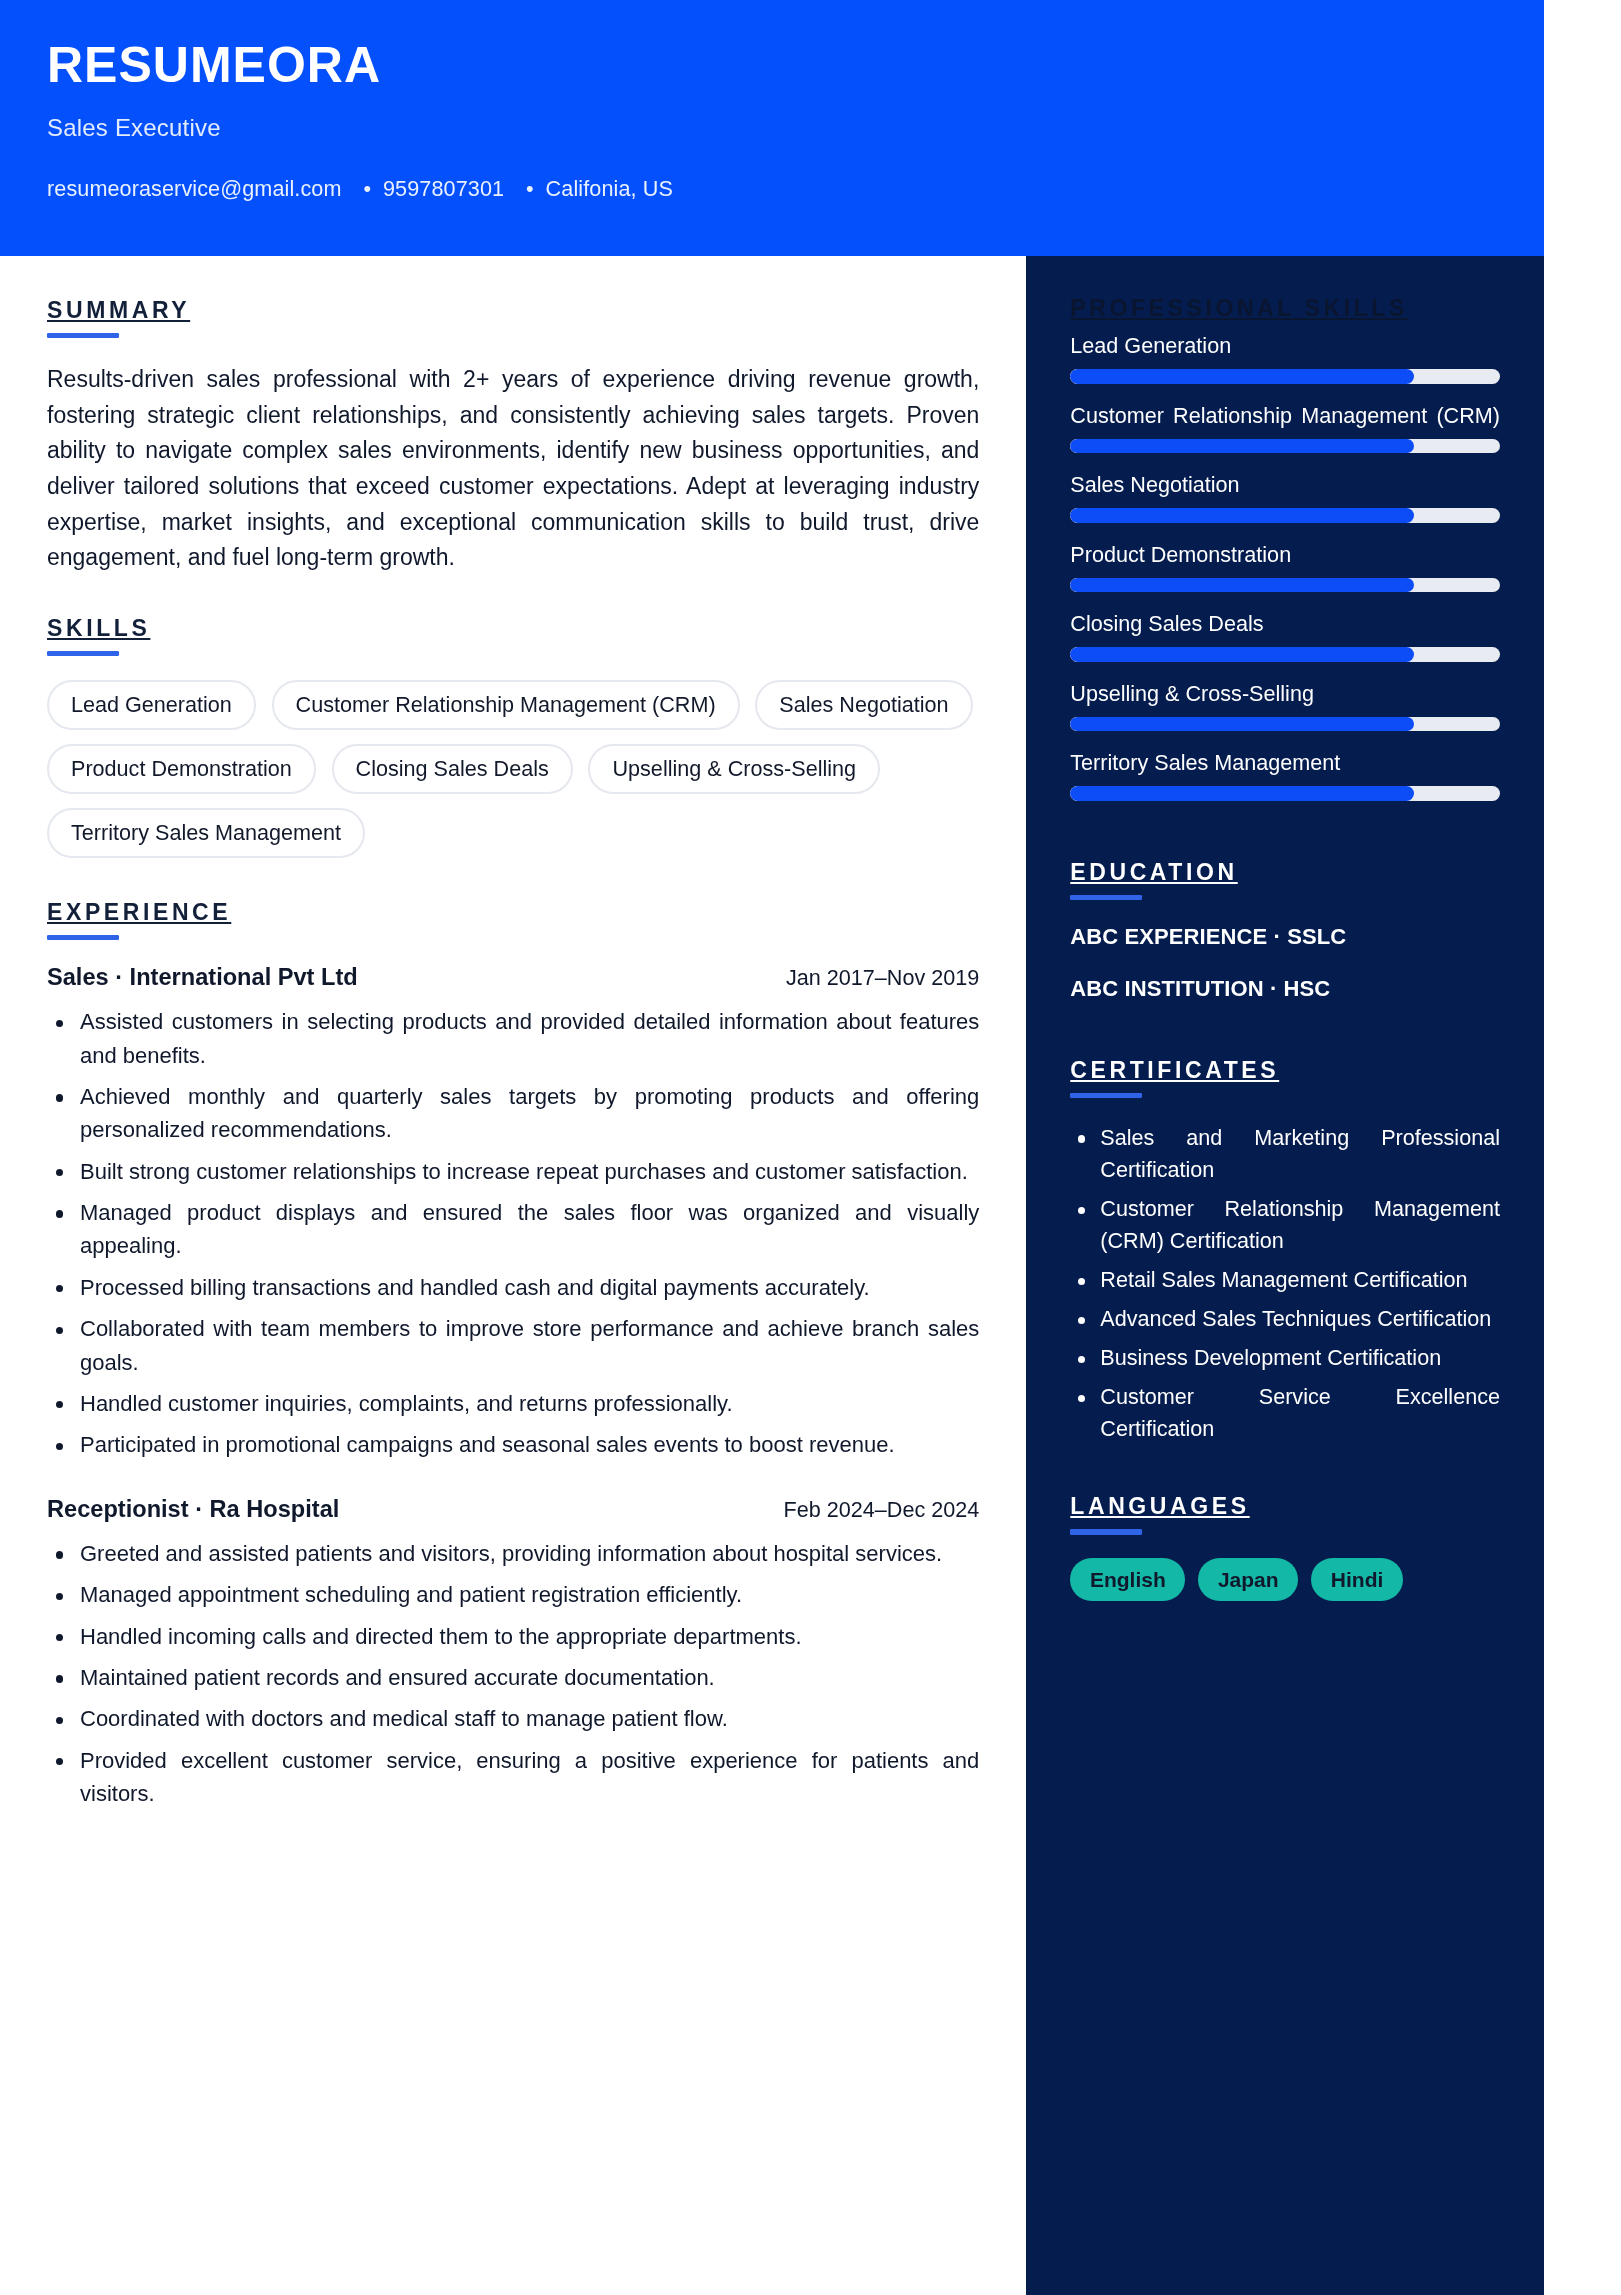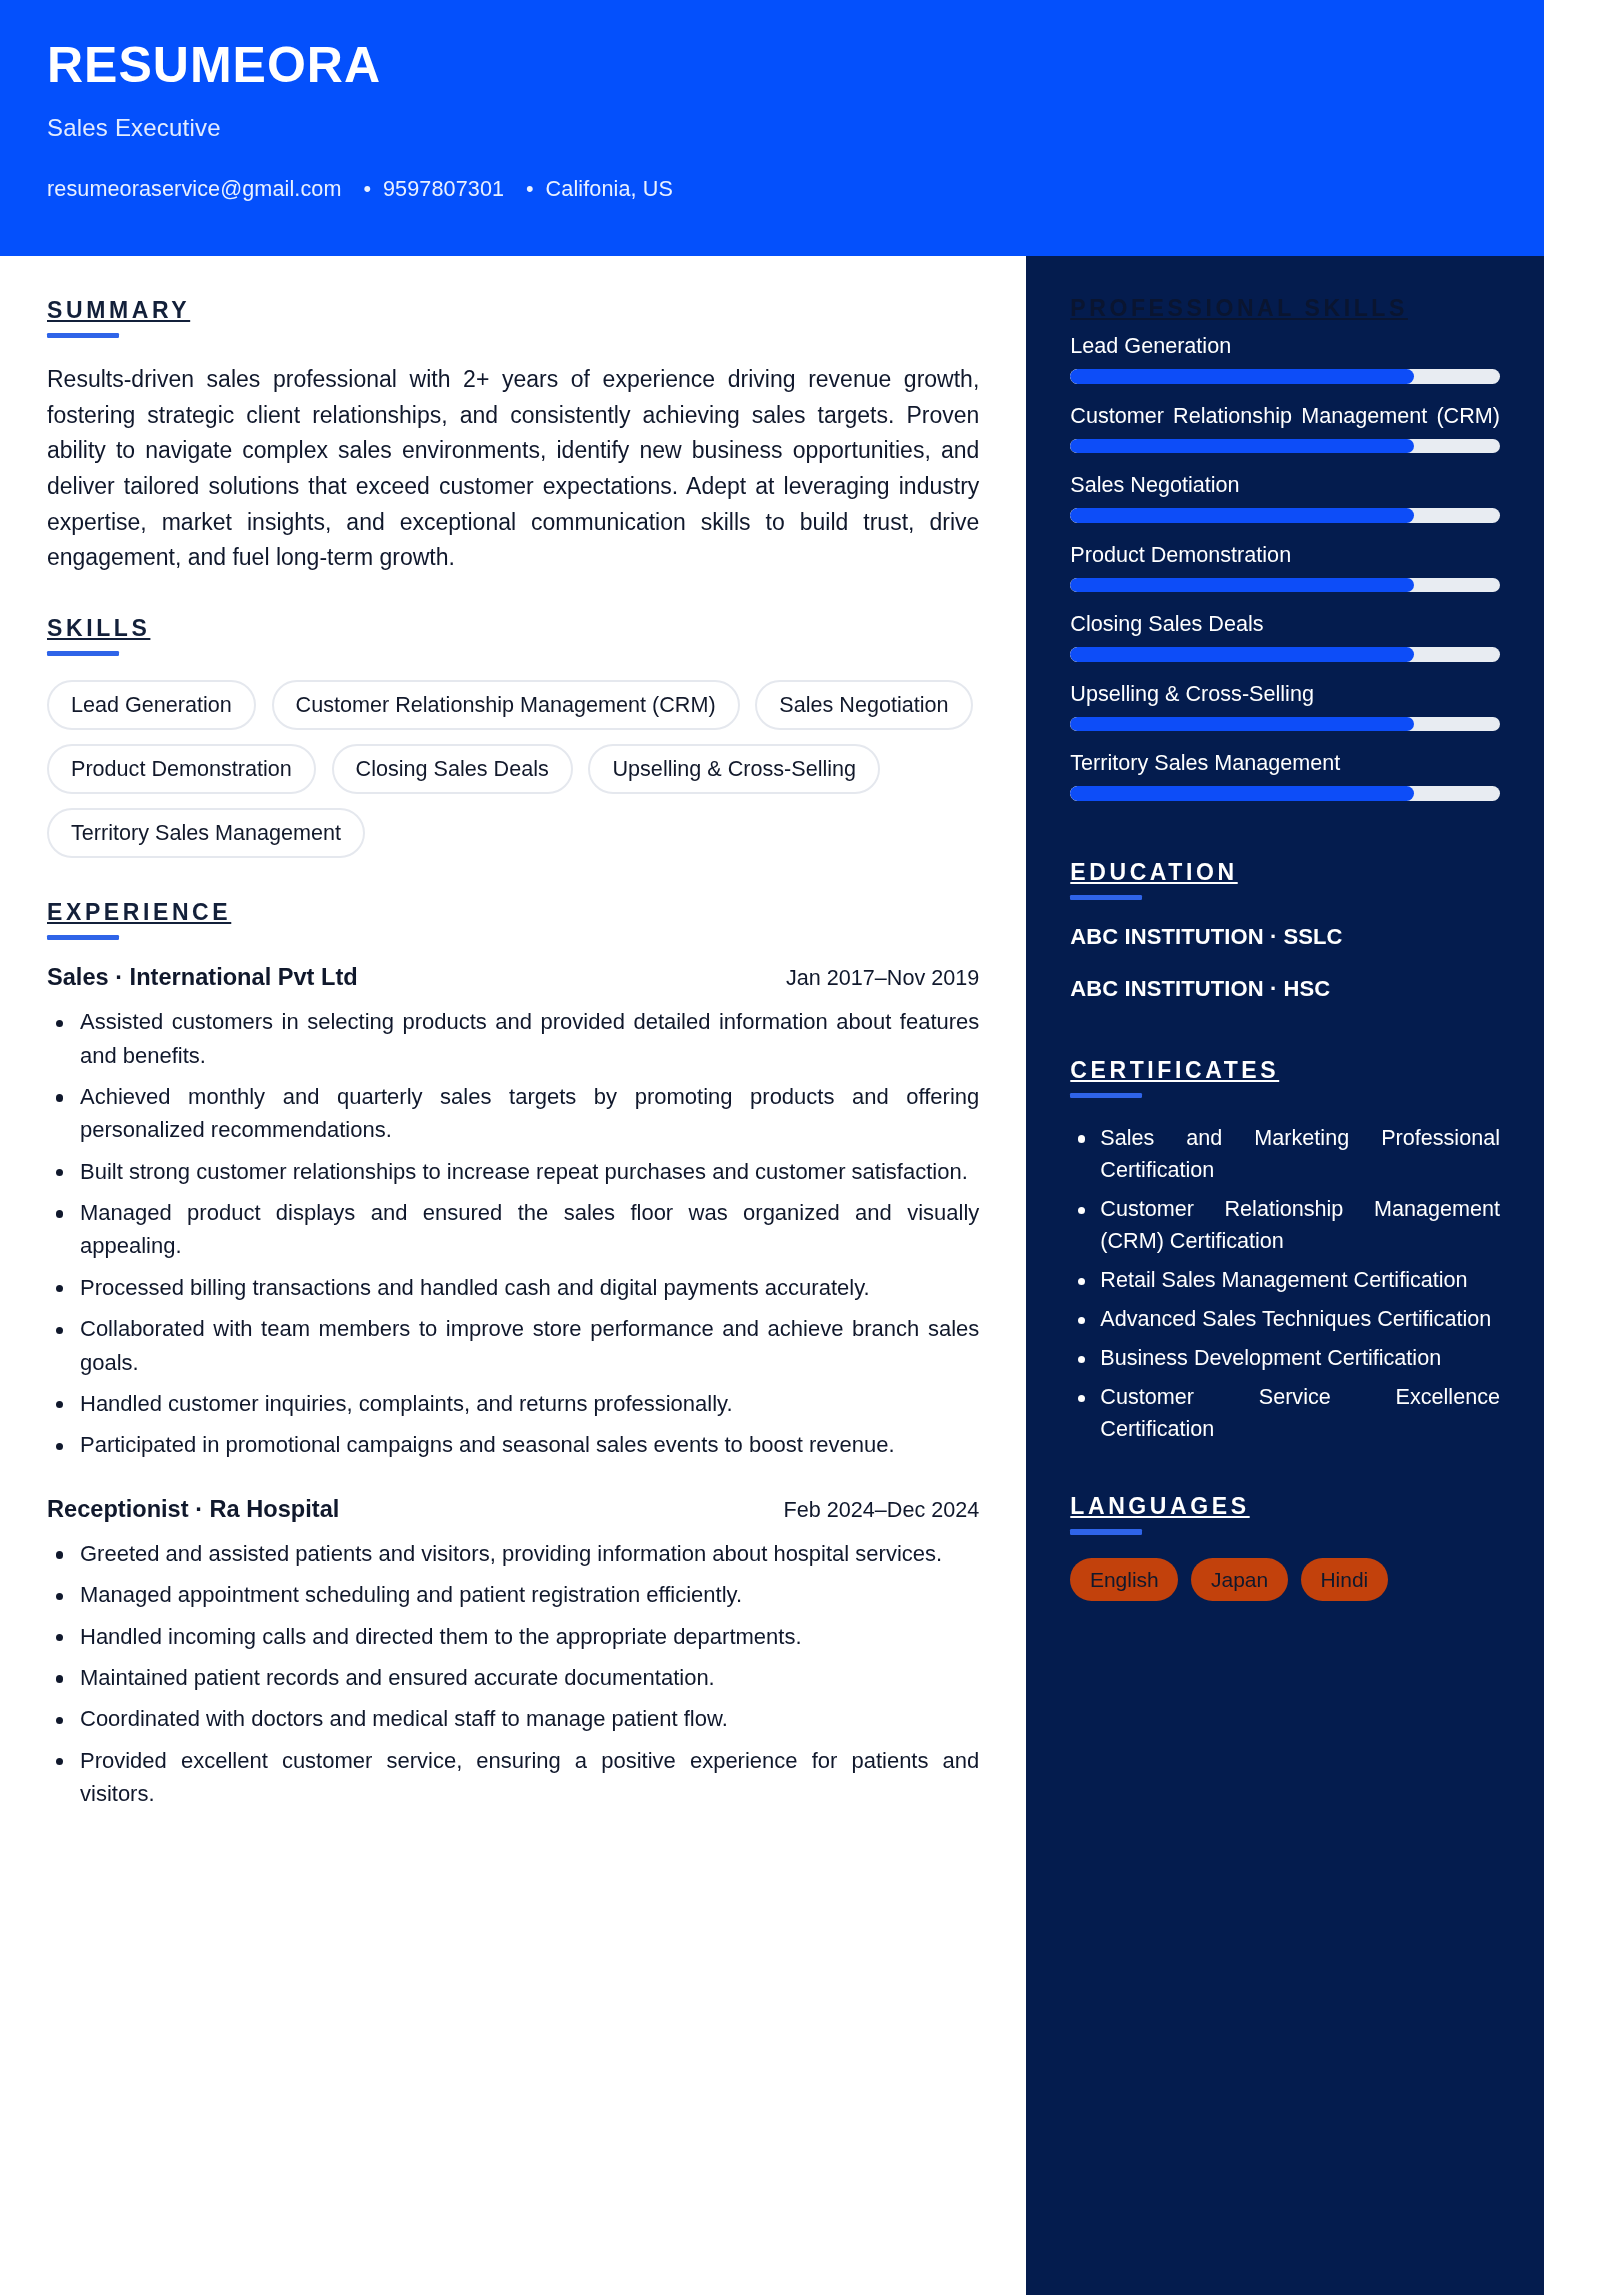--- a/index.html
+++ b/index.html
@@ -218,27 +218,28 @@
     background: #ffffff;
   }
 
   
   .lang-pills {
     display: flex;
     flex-wrap: wrap;
     gap: 11.8px 13px;
   }
   .lang-pill {
-    background: #c2410c;
+    background: #14b8a6;
     color: #10182c;
     border-radius: 654px;
     padding: 9.8px 19.6px;
     font-size: 21px;
     line-height: 1.1;
     white-space: nowrap;
+    font-weight: bold;
   }
 </style>
 </head>
 <body>
 
 <div class="page">
 
   <header class="header">
     <div class="hdr-name">RESUMEORA</div>
     <div class="hdr-role">Sales Executive</div>
@@ -363,21 +364,21 @@
             </div>
           </div>
       </section>
 
       <div class="side-gap-lg"></div>
 
       <section>
         <h2 class="sec-head">EDUCATION</h2>
         <div class="sec-rule"></div>
         <div id="edu-list">
-            <div class="edu-item">ABC INSTITUTION · SSLC</div>
+            <div class="edu-item">ABC EXPERIENCE · SSLC</div>
             <div class="edu-item">ABC INSTITUTION · HSC</div>
           </div>
       </section>
 
       <div class="side-gap-md"></div>
 
       <section>
         <h2 class="sec-head">CERTIFICATES</h2>
         <div class="sec-rule"></div>
         <ul class="cert-list" id="cert-list">

